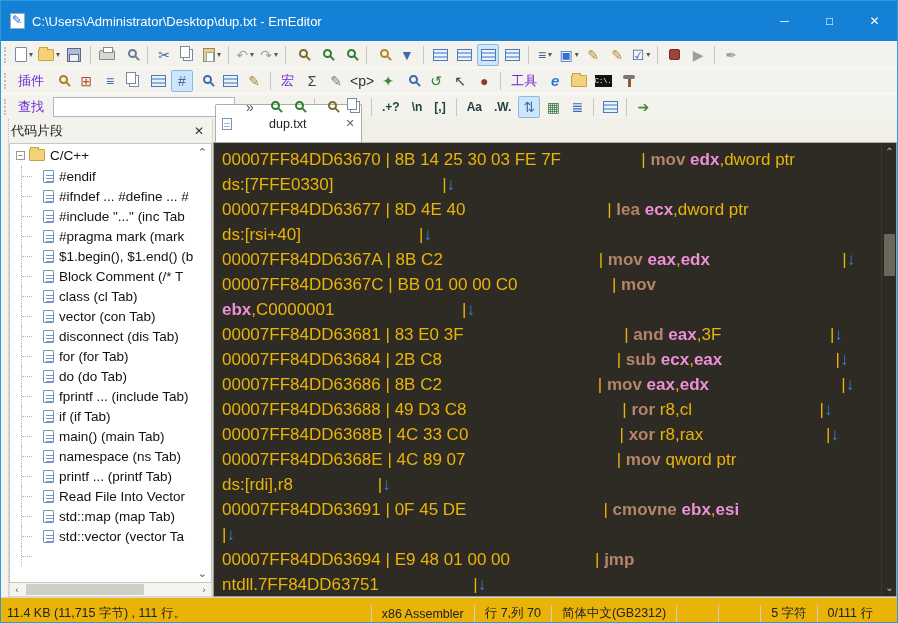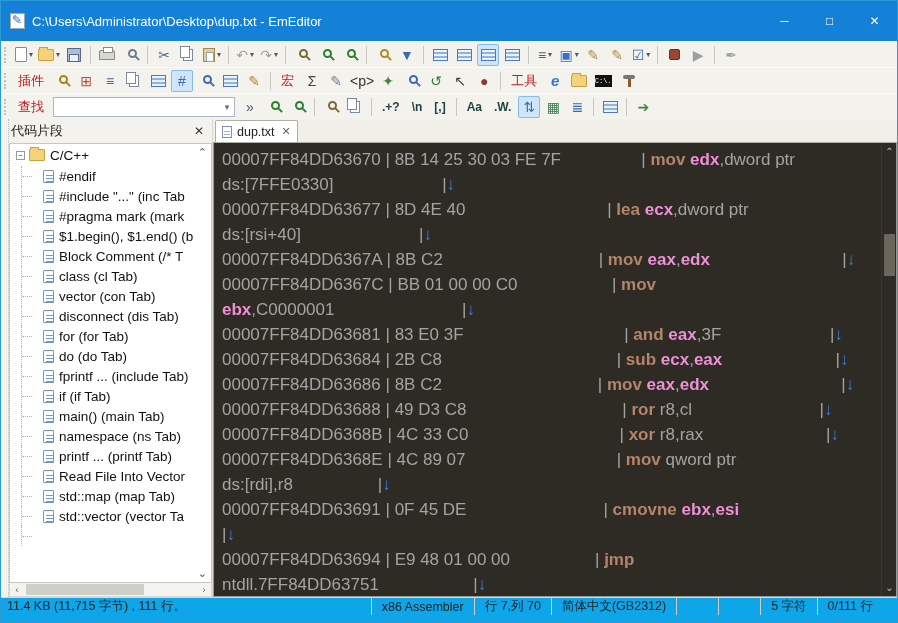--- a/index.html
+++ b/index.html
@@ -14,21 +14,21 @@
   .winbtn { width:45px; height:30px; display:flex; align-items:center; justify-content:center; font-size:12px; cursor:default; }
 
   
   .menubar { height:26px; display:flex; align-items:center; font-size:13px; color:#222; background:#f3f2ec; padding-left:6px; flex:0 0 auto; }
   .menu-item { padding:4px 9px; }
 
   
   .tbrow { height:26px; display:flex; align-items:center; background:#f3f2ec; flex:0 0 auto; border-top:1px solid #fbfaf6; }
   .grip { width:3px; height:16px; border-left:2px dotted #c3c2ba; margin:0 5px 0 3px; }
   .tbsep { width:1px; height:18px; background:#c8c7c0; margin:0 4px; }
-  .tblabel { font-size:13px; color:#b91c1c; padding:0 6px; }
+  .tblabel { font-size:13px; color:#6d28d9; padding:0 6px; }
   .tbb { min-width:22px; height:22px; display:flex; align-items:center; justify-content:center; border:1px solid transparent; border-radius:2px; margin:0 1px; position:relative; }
   .tbb.active { background:#cfe6fa; border-color:#86bbe4; }
   .dd { font-size:8px; color:#555; margin-left:2px; }
   .tbtn { font-size:12px; color:#244; padding:2px 5px; border:1px solid transparent; border-radius:2px; font-weight:bold; }
   .ik-g { font-size:14px; line-height:1; }
   .ik-doc { width:12px; height:15px; background:#fff; border:1px solid #7a8aa0; border-radius:1px; }
   .ik-folder { width:16px; height:12px; background:#f3d27a; border:1px solid #c9a23f; border-radius:1px; position:relative; }
   .ik-folder::before { content:""; position:absolute; top:-3px; left:0; width:7px; height:2px; background:#f3d27a; border:1px solid #c9a23f; border-bottom:none; }
   .ik-disk { width:14px; height:14px; background:#aebdd4; border:1px solid #5a6a88; }
   .ik-disk::after { content:""; display:block; width:8px; height:6px; margin:5px auto 0; background:#eef2f8; border:1px solid #5a6a88; }
@@ -73,39 +73,39 @@
   .tree-up { position:absolute; top:2px; right:4px; color:#555; font-size:11px; }
   .tree-down { position:absolute; bottom:2px; right:4px; color:#555; font-size:11px; }
   .sb-hscroll { height:14px; background:#f4f3ef; border:1px solid #d8d7d0; border-top:none; display:flex; align-items:center; flex:0 0 auto; }
   .hs-btn { width:14px; text-align:center; font-size:9px; color:#555; }
   .hs-track { flex:1; height:100%; position:relative; }
   .hs-thumb { position:absolute; left:2px; top:1px; height:11px; width:118px; background:#cfcfca; border-radius:1px; }
 
   
   .edpane { flex:1; display:flex; flex-direction:column; min-width:0; min-height:0; background:#f0efe8; }
   .tabbar { height:23px; display:flex; align-items:flex-end; padding-left:2px; flex:0 0 auto; }
-  .tab { height:22px; background:#fff; border:1px solid #b0afa6; border-bottom:none; border-radius:2px 2px 0 0; display:flex; align-items:center; padding:0 6px; font-size:12.5px; color:#222; }
+  .tab { height:38px; background:#fff; border:1px solid #b0afa6; border-bottom:none; border-radius:2px 2px 0 0; display:flex; align-items:center; padding:0 6px; font-size:12.5px; color:#222;gap:32px; }
   .tab-ic { width:10px; height:12px; background:#fff; border:1px solid #7d93ad; margin-right:5px;
             background-image:repeating-linear-gradient(180deg,transparent 0 2px,#9ab6d0 2px 3px); background-size:6px 8px; background-position:1px 2px; background-repeat:no-repeat; }
   .tab-close { margin-left:7px; color:#666; font-size:11px; }
   .editor-wrap { flex:1; position:relative; border:1px solid #9a9a92; border-top:1px solid #b0afa6; min-height:0; }
   .editor { position:absolute; inset:0; right:15px; background:#2d2b24; overflow:hidden; padding:4px 0 0 8px;
             font-family:"Liberation Sans",sans-serif; font-size:17px; line-height:25px; white-space:pre; }
   .erow { height:25px; }
-  .s-p { color:#a3a3a3; }
+  .s-p { color:#eab308; }
   .s-m { color:#b5846a; font-weight:bold; }
   .s-r { color:#ef8fd8; font-weight:bold; }
   .s-a { color:#3d7de0; }
   .vscroll { position:absolute; top:0; right:0; bottom:0; width:15px; background:#2d2b24; border-left:1px solid #3a382f; }
   .vs-up,.vs-down { position:absolute; left:0; width:15px; text-align:center; color:#c8c4b4; font-size:10px; }
   .vs-up { top:3px; } .vs-down { bottom:3px; }
   .vs-thumb { position:absolute; left:2px; width:11px; top:20%; height:42px; background:#6b675b; border-radius:1px; }
 
   
-  .statusbar { height:25px; display:flex; align-items:flex-start; background:#0ea5e9; font-size:12.5px; color:#222; flex:0 0 auto; border-top:1px solid #d8d7d0; }
+  .statusbar { height:25px; display:flex; align-items:flex-end; background:#eab308; font-size:12.5px; color:#222; flex:0 0 auto; border-top:1px solid #d8d7d0; }
   .st-left { flex:1; display:flex; align-items:center; padding-left:6px; white-space:nowrap; overflow:hidden; }
   .st-cell { display:flex; align-items:center; justify-content:center; padding:0 10px; border-left:1px solid #cfcec6; white-space:nowrap; }
   .st-cell.empty { min-width:42px; }
   .st-grip { width:14px; border-left:1px solid #cfcec6; background:repeating-linear-gradient(135deg,transparent 0 3px,#b8b7b0 3px 5px); }
 </style>
 </head>
 <body>
 
 <div class="window">
 
@@ -352,20 +352,25 @@
           <div class="tree" id="tree">
               <div class="trow root">
                 <span class="texp">−</span>
                 <span class="fold-ic"></span>
                 <span>C/C++</span>
               </div>
               <div class="trow">
                 <span class="tguide"></span>
                 <span class="sn-ic"></span>
                 <span>#endif</span>
+              </div>
+              <div class="trow">
+                <span class="tguide"></span>
+                <span class="sn-ic"></span>
+                <span>#ifndef ... #define ... #</span>
               </div>
               <div class="trow">
                 <span class="tguide"></span>
                 <span class="sn-ic"></span>
                 <span>#include "..."  (inc Tab</span>
               </div>
               <div class="trow">
                 <span class="tguide"></span>
                 <span class="sn-ic"></span>
                 <span>#pragma mark  (mark</span>

